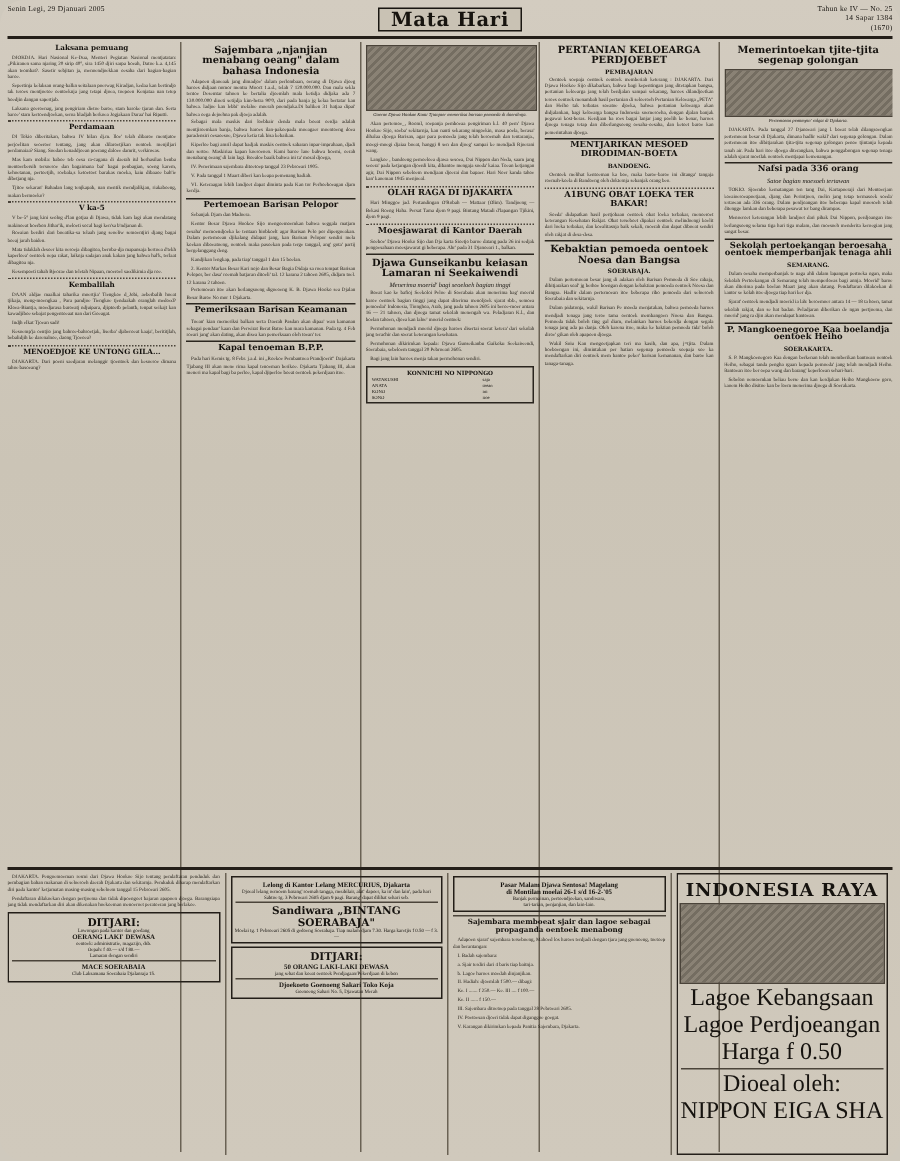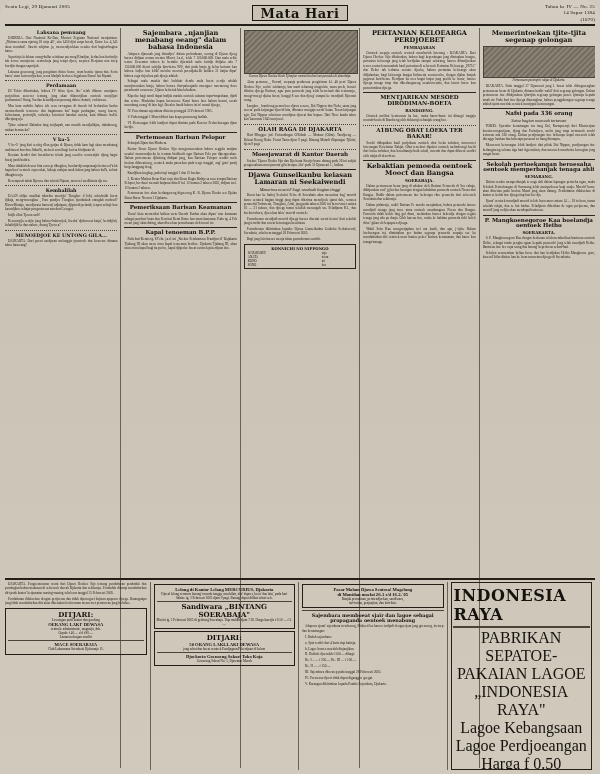--- a/index.html
+++ b/index.html
@@ -95,21 +95,21 @@
     display:flex;gap:3px;border-top:2px solid #241f19;padding-top:2px;
   }
   .bb{flex:1;border-right:.5px solid #6a6254;padding-right:3px;min-width:0;overflow:hidden;}
   .bb:last-child{border-right:none;}
   .indo-raya{
     border:1.5px solid #241f19;height:100%;box-sizing:border-box;
     display:flex;flex-direction:column;align-items:center;justify-content:flex-start;
     padding:3px 2px;
   }
   .indo-raya .ttl{
-    font-family:"DejaVu Serif",serif;font-weight:bold;font-size:16px;
+    font-family:"DejaVu Serif",serif;font-weight:bold;font-size:12px;
     letter-spacing:.5px;
   }
   .smalltab{width:100%;font-size:3.1px;border-collapse:collapse;}
   .smalltab td{padding:0 1px;vertical-align:top;}
   .lined{border-top:.5px solid #4b443a;margin:1px 0;}
   .tinyhd{font-weight:bold;font-size:3.8px;text-align:center;font-family:"DejaVu Serif",serif;}
 </style>
 </head>
 <body>
 
@@ -262,21 +262,21 @@
       <div class="kicker">BANDOENG.</div>
       <div class="bd">
         <p>Oentoek melihat kentoeman ka boe, maka baroe-baroe ini ditanga' tangaja roemah-koela di Bandoeng oleh dokternja sebanjak orang beo.</p>
       </div>
       <div class="dashrule"></div>
       <div class="hd md">A1BUNG OBAT LOEKA TER BAKAR!</div>
       <div class="bd">
         <p>Soeda' didapatkan hasil pertjobaan oentoek obat loeka terbakar, menoeroet keterangan Kesehatan Rakjat. Obat terseboet dipakai oentoek melindoengi koelit dari loeka terbakar, dan koealitasnja baik sekali, moerah dan dapat diboeat sendiri oleh rakjat di desa-desa.</p>
       </div>
       <div class="boxrule"></div>
-      <div class="hd lg">Kebaktian pemoeda oentoek Mooct dan Bangsa</div>
+      <div class="hd lg">Kebaktian pemoeda oentoek Noesa dan Bangsa</div>
       <div class="kicker">SOERABAJA.</div>
       <div class="bd">
         <p>Dalam pertemoean besar jang di adakan oleh Barisan Pemoeda di Soe rabaja, dibitjarakan soal' jg berhoe boengan dengan kebaktian pemoeda oentoek Noesa dan Bangsa. Hadlir dalam pertemoean itoe beberapa ribo pemoeda dari seloeroeh Soerabaia dan sekitarnja.</p>
         <p>Dalam pidatonja, wakil Barisan Pe moeda menjatakan, bahwa pemoeda haroes mendjadi tenaga jang teroe tama oentoek membangoen Noesa dan Bangsa. Pemoeda tidak boleh ting gal diam, melainkan haroes bekerdja dengan segala tenaga jang ada pa danja. Oleh karena itoe, maka ke baktian pemoeda tida' boleh diroe' gikan oleh apapoen djoega.</p>
         <p>Wakil Soiu Kan mengoetjapkan teri ma kasih, dan apa, j=tjita. Dalam hoeboengan ini, dimintakan per hatian segenap pemoeda soepaja soe ka mendaftarkan diri oentoek mem bantoe peker' barisan kemananan, dan baroe kan tanaga-tanaga.</p>
       </div>
     </div>
 
     <div class="col">
       <div class="hd lg">Memerintoekan tjite-tjita segenap golongan</div>
@@ -367,21 +367,20 @@
         <p>III. Sajembara ditoetoep pada tanggal 28 Pebroeari 2605.</p>
         <p>IV. Poetoesan djoeri tidak dapat diganggoe goegat.</p>
         <p>V. Karangan dikirimkan kepada Panitia Sajembara, Djakarta.</p>
       </div>
     </div>
 
     <div class="bb">
       <div class="indo-raya">
         <div class="ttl">INDONESIA RAYA</div>
         <div class="photo tall"></div>
-        <div class="sml" style="text-align:center">PABRIKAN SEPATOE-PAKAIAN LAGOE „INDONESIA RAYA"</div>
         <div class="sml" style="text-align:left">Lagoe Kebangsaan</div>
         <div class="sml" style="text-align:left">Lagoe Perdjoeangan</div>
         <div class="sml" style="text-align:right">Harga f 0.50</div>
         <div class="lined" style="width:100%"></div>
         <div class="mid" style="text-align:center">Dioeal oleh: NIPPON EIGA SHA</div>
 
       </div>
     </div>
   </div>
 </div>

